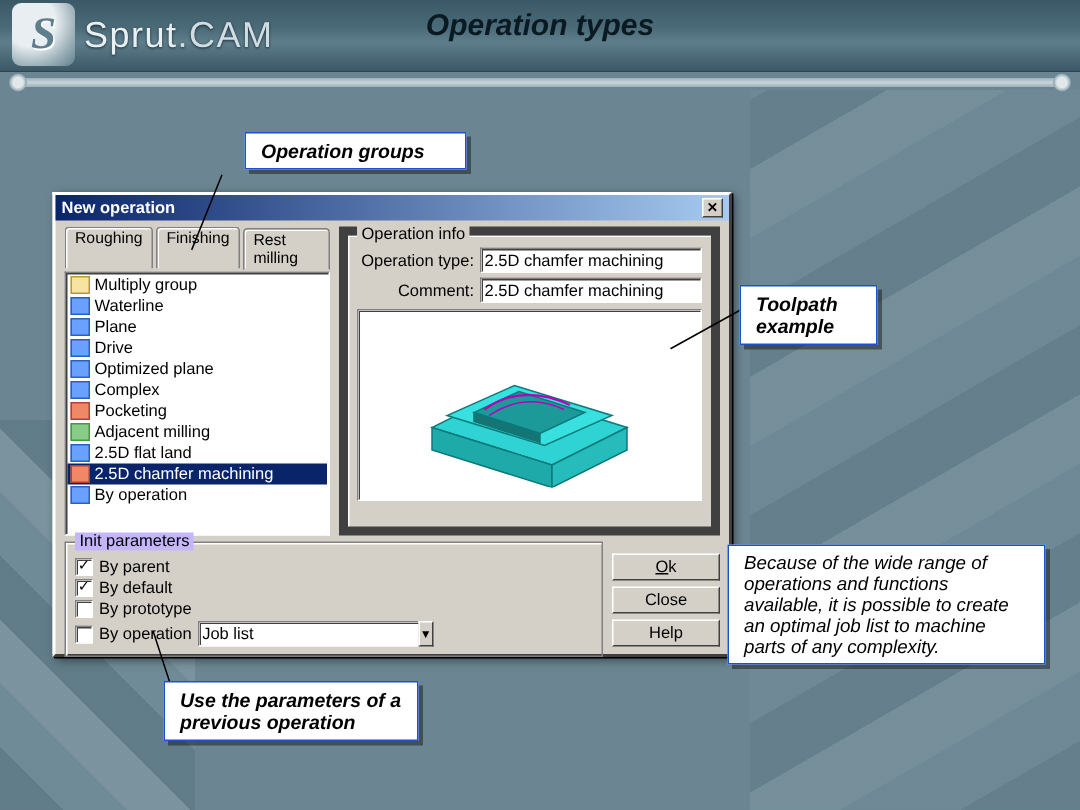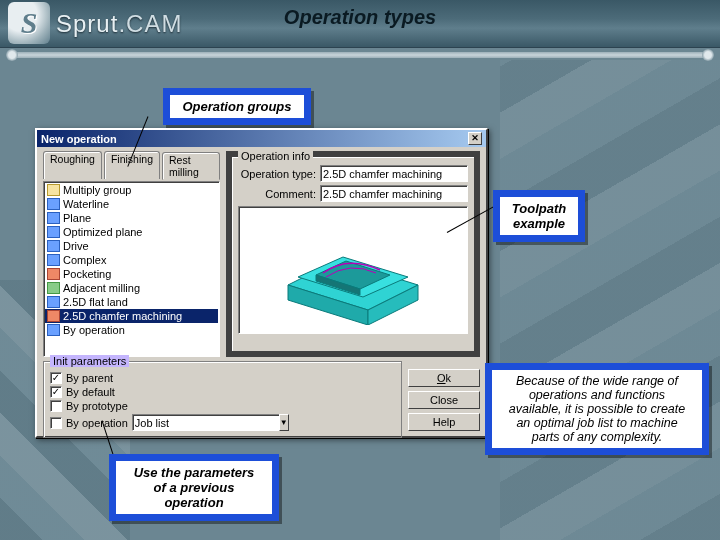--- a/index.html
+++ b/index.html
@@ -70,24 +70,23 @@
     content:""; position:absolute; top:-3px; width:12px; height:12px;
     background: radial-gradient(circle,#e0e8ec 40%,#8aa0aa 70%,#5f7e8c);
     border-radius:50%;
   }
   .rail::before{ left:-4px; }
   .rail::after{ right:-4px; }
 
   
   .callout {
     position:absolute; z-index:6;
-    background:#fff; border:7px solid #1d4ed8;
+    background:#fff; border:1px solid #1d4ed8;
     box-shadow:3px 3px 0 rgba(0,0,0,.4);
     padding:4px 10px; font-size:13px;
-    text-align:center;
   }
   .callout.bold { font-weight:bold; font-style:italic; }
   .leader {
     position:absolute; z-index:5; background:#000; height:1px; transform-origin:left center;
   }
 
   
   .dialog {
     position:absolute; z-index:4;
     left:35px; top:128px; width:453px; height:310px;
@@ -253,25 +252,25 @@
           <div class="tree-row">
             <span class="tico blue"></span>
             <span>Waterline</span>
           </div>
           <div class="tree-row">
             <span class="tico blue"></span>
             <span>Plane</span>
           </div>
           <div class="tree-row">
             <span class="tico blue"></span>
+            <span>Drive</span>
+          </div>
+          <div class="tree-row">
+            <span class="tico blue"></span>
             <span>Optimized plane</span>
-          </div>
-          <div class="tree-row">
-            <span class="tico blue"></span>
-            <span>Drive</span>
           </div>
           <div class="tree-row">
             <span class="tico blue"></span>
             <span>Complex</span>
           </div>
           <div class="tree-row">
             <span class="tico red"></span>
             <span>Pocketing</span>
           </div>
           <div class="tree-row">

